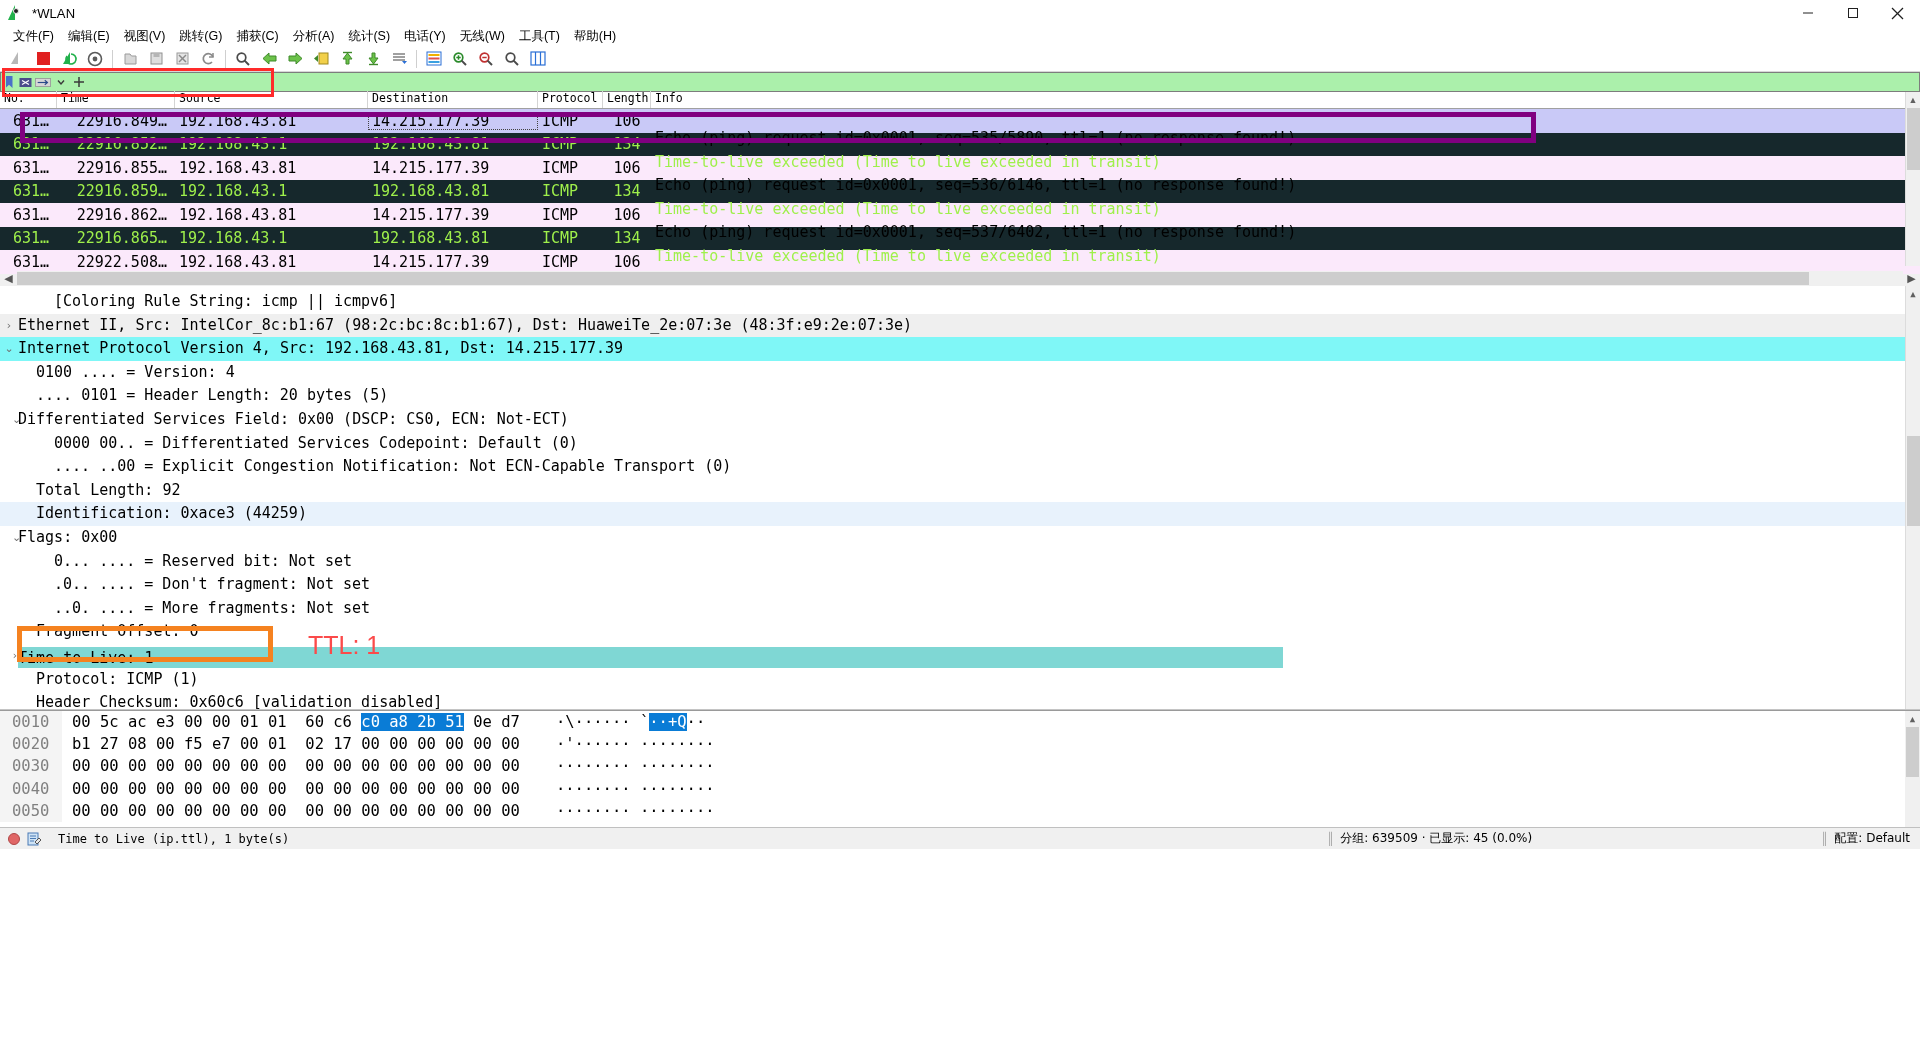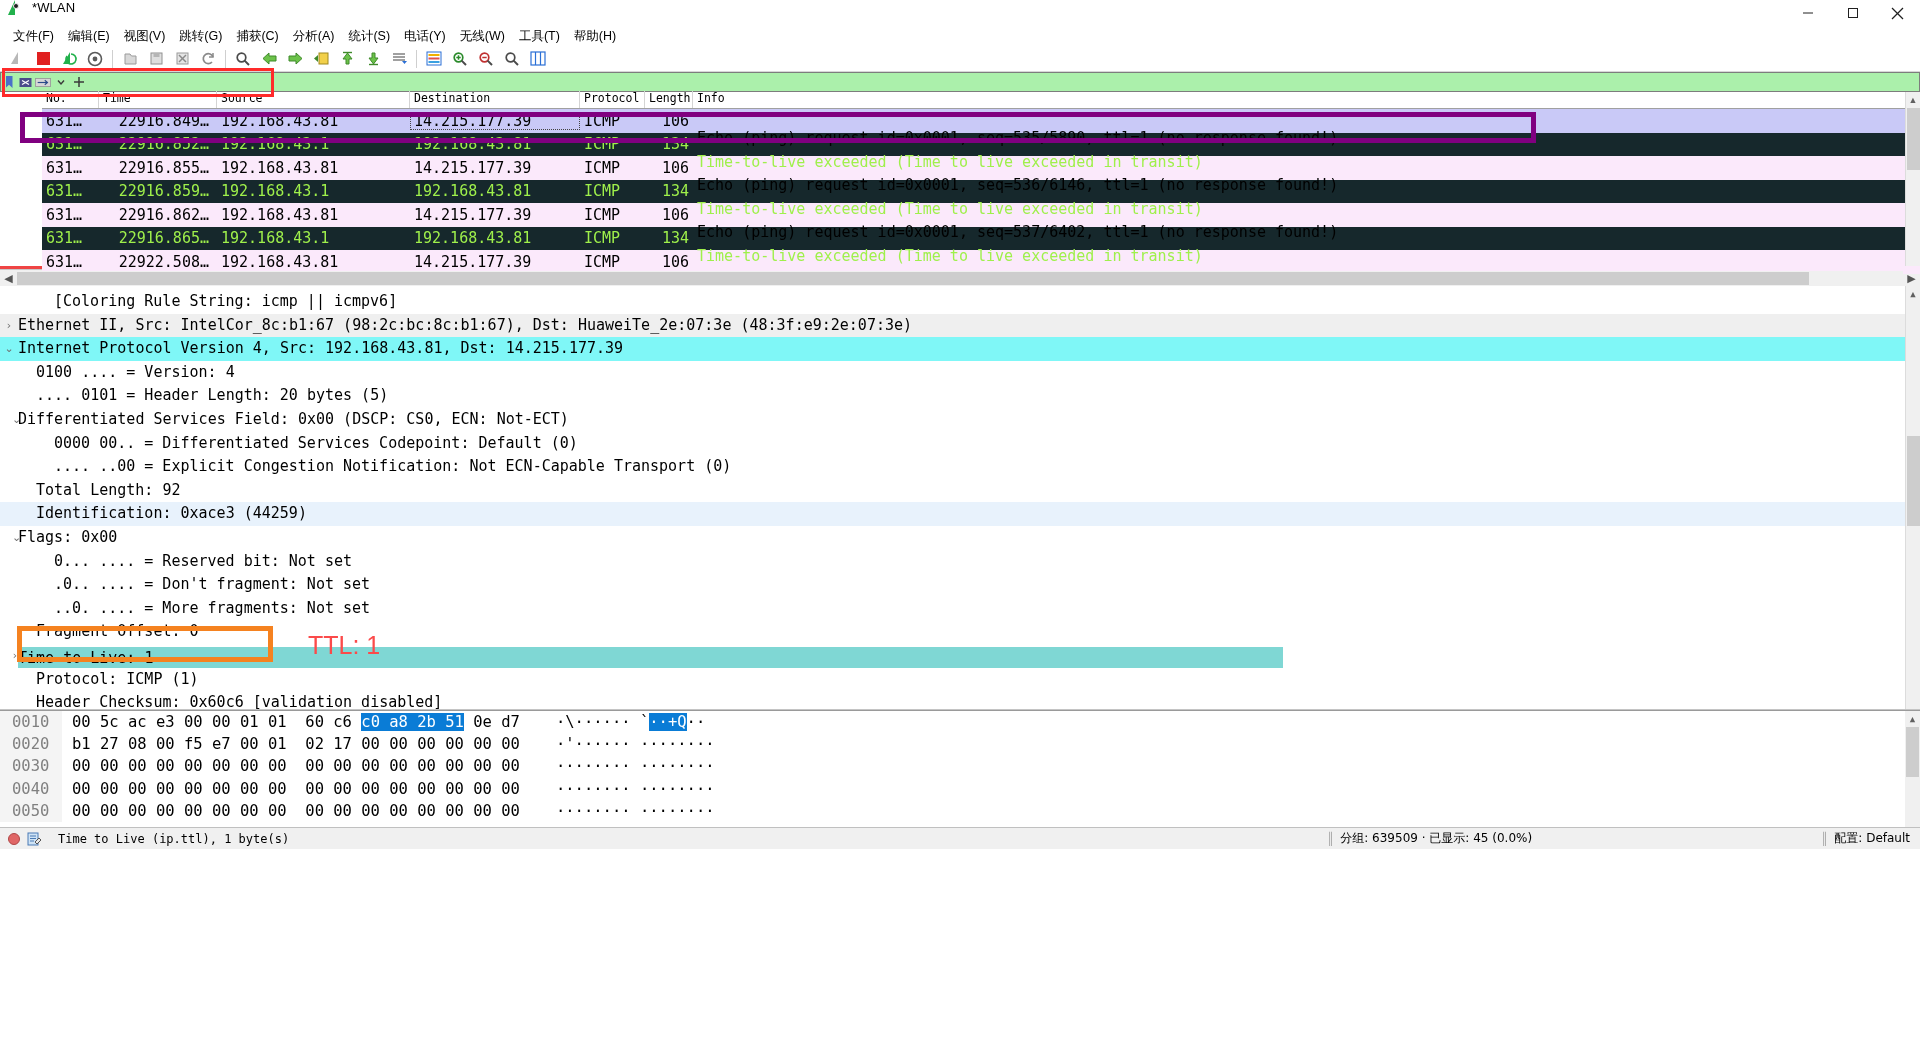--- a/index.html
+++ b/index.html
@@ -7,21 +7,21 @@
     width: 1920px; height: 1042px;
     background: #ffffff;
     font-family: "Liberation Sans", sans-serif;
     overflow: hidden;
   }
   * { box-sizing: border-box; }
 
   
   .titlebar {
     height: 26px;
-    display: flex; align-items: flex-start;
+    display: flex; align-items: center;
     background: #ffffff;
     position: relative;
   }
   .title-icon {
     width: 16px; height: 16px; margin-left: 8px; margin-right: 8px;
     position: relative;
   }
   .title-icon .fin {
     position: absolute; left: 0; top: 0;
     width: 0; height: 0;
@@ -115,21 +115,20 @@
     border: 3px solid #ff2a2a;
     pointer-events: none;
     z-index: 40;
   }
 
   
   .packet-list {
     position: relative;
     background: #ffffff;
     border-bottom: 3px solid #ef4444;
-    padding-left: 42px;
   }
   .pl-header {
     display: flex;
     height: 17px;
     align-items: flex-end;
     font-family: "DejaVu Sans Mono", monospace;
     font-size: 11.5px;
     color: #000;
     background: #ffffff;
     border-bottom: 1px solid #a0a0a0;
@@ -138,26 +137,26 @@
   .pl-rows { position: relative; }
   .pl-row {
     display: flex;
     height: 23.5px;
     align-items: center;
     font-family: "DejaVu Sans Mono", monospace;
     font-size: 15px;
     white-space: nowrap;
   }
   .pl-row .c { padding-left: 4px; overflow: hidden; }
-  .c-no     { width: 57px;  text-align: left; padding-right: 8px; }
+  .c-no     { width: 57px;  text-align: right; padding-right: 8px; }
   .c-time   { width: 118px; text-align: right; padding-right: 8px;}
   .c-src    { width: 193px; }
   .c-dst    { width: 170px; }
   .c-proto  { width: 65px; }
-  .c-len    { width: 48px; text-align: right; padding-right: 4px;}
+  .c-len    { width: 48px; text-align: center; padding-right: 4px;}
   .c-info   { flex: 1; padding-left: 6px; margin-top: 35px; }
 
   .row-sel { background: #c9c9f7; color: #000; }
   .row-pink { background: #fbe9fb; color: #000; }
   .row-dark { background: #16282c; color: #9ff04b; }
   .row-sel .c-dst { outline: 1px dotted #444; outline-offset: -1px; }
 
   .annot-purple-box {
     position: absolute;
     border: 5px solid #800080;

